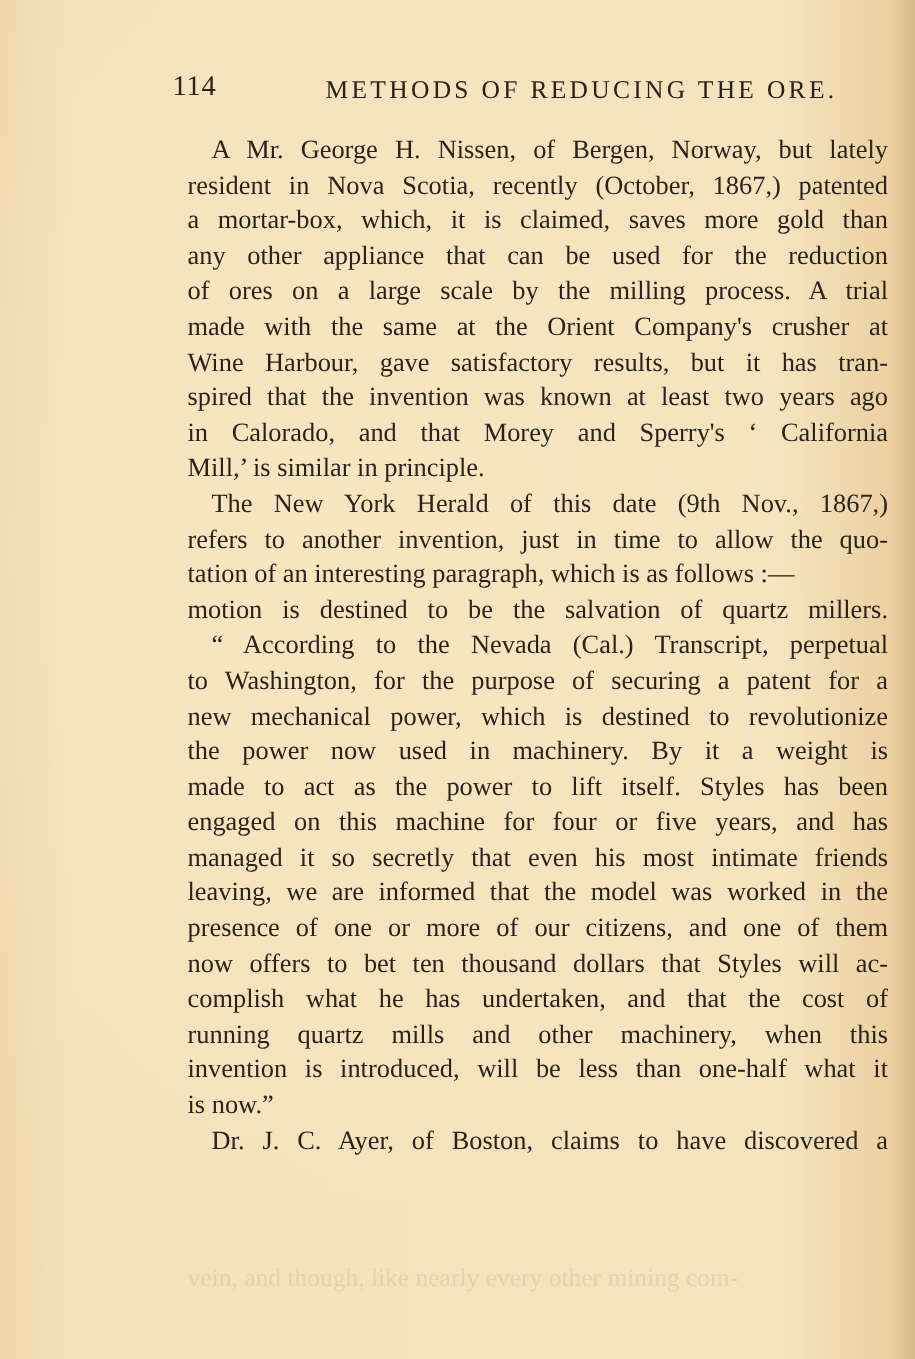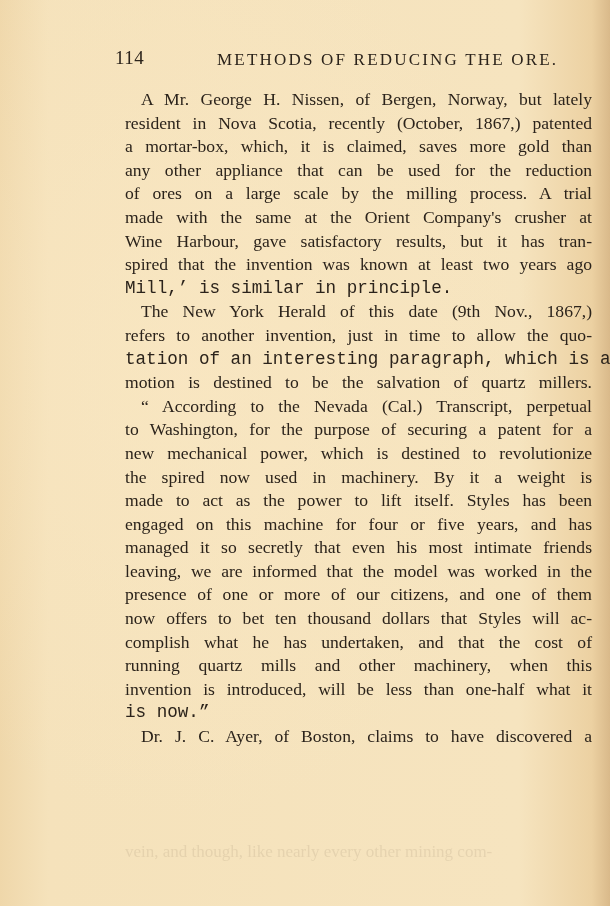--- a/index.html
+++ b/index.html
@@ -26,21 +26,21 @@
     font-size: 17px; letter-spacing: 2.2px; text-transform: uppercase;
   }
   .body-text {
     position: absolute; top: 88px; left: 96px; width: 467px;
     font-size: 17.6px; line-height: 23.6px;
   }
   .line {
     display: block; white-space: nowrap; text-align: justify;
     text-align-last: justify; height: 23.6px;
   }
-  .line.last { text-align-last: left; font-family: Liberation Mono, monospace; }
+  .line.last { text-align-last: left; }
   .line.indent { padding-left: 16px; }
   .ghost {
     position: absolute; top: 842px; left: 96px; width: 467px;
     font-size: 17px; color: rgba(90,70,50,0.10); white-space: nowrap;
   }
   .spine-shadow {
     position: absolute; right: 0; top: 0; width: 14px; height: 906px;
     background: linear-gradient(to right, rgba(160,120,70,0), rgba(150,110,60,0.35));
   }
 </style>
@@ -57,35 +57,36 @@
 
     <div>
       <span class="line indent">A Mr. George H. Nissen, of Bergen, Norway, but lately</span>
       <span class="line">resident in Nova Scotia, recently (October, 1867,) patented</span>
       <span class="line">a mortar-box, which, it is claimed, saves more gold than</span>
       <span class="line">any other appliance that can be used for the reduction</span>
       <span class="line">of ores on a large scale by the milling process.  A trial</span>
       <span class="line">made with the same at the Orient Company's crusher at</span>
       <span class="line">Wine Harbour, gave satisfactory results, but it has tran-</span>
       <span class="line">spired that the invention was known at least two years ago</span>
+      <span class="line">in Calorado, and that Morey and Sperry's ‘ California</span>
       <span class="line last">Mill,’ is similar in principle.</span>
     </div>
 
     <div>
       <span class="line indent">The New York Herald of this date (9th Nov., 1867,)</span>
       <span class="line">refers to another invention, just in time to allow the quo-</span>
       <span class="line last">tation of an interesting paragraph, which is as follows :—</span>
     </div>
 
     <div>
       <span class="line">motion is destined to be the salvation of quartz millers.</span>
       <span class="line indent">“ According to the Nevada (Cal.) Transcript, perpetual</span>
       <span class="line">to Washington, for the purpose of securing a patent for a</span>
       <span class="line">new mechanical power, which is destined to revolutionize</span>
-      <span class="line">the spired now used in machinery.  By it a weight is</span>
+      <span class="line">the power now used in machinery.  By it a weight is</span>
       <span class="line">made to act as the power to lift itself.  Styles has been</span>
       <span class="line">engaged on this machine for four or five years, and has</span>
       <span class="line">managed it so secretly that even his most intimate friends</span>
       <span class="line">leaving, we are informed that the model was worked in the</span>
       <span class="line">presence of one or more of our citizens, and one of them</span>
       <span class="line">now offers to bet ten thousand dollars that Styles will ac-</span>
       <span class="line">complish what he has undertaken, and that the cost of</span>
       <span class="line">running quartz mills and other machinery, when this</span>
       <span class="line">invention is introduced, will be less than one-half what it</span>
       <span class="line last">is now.”</span>

